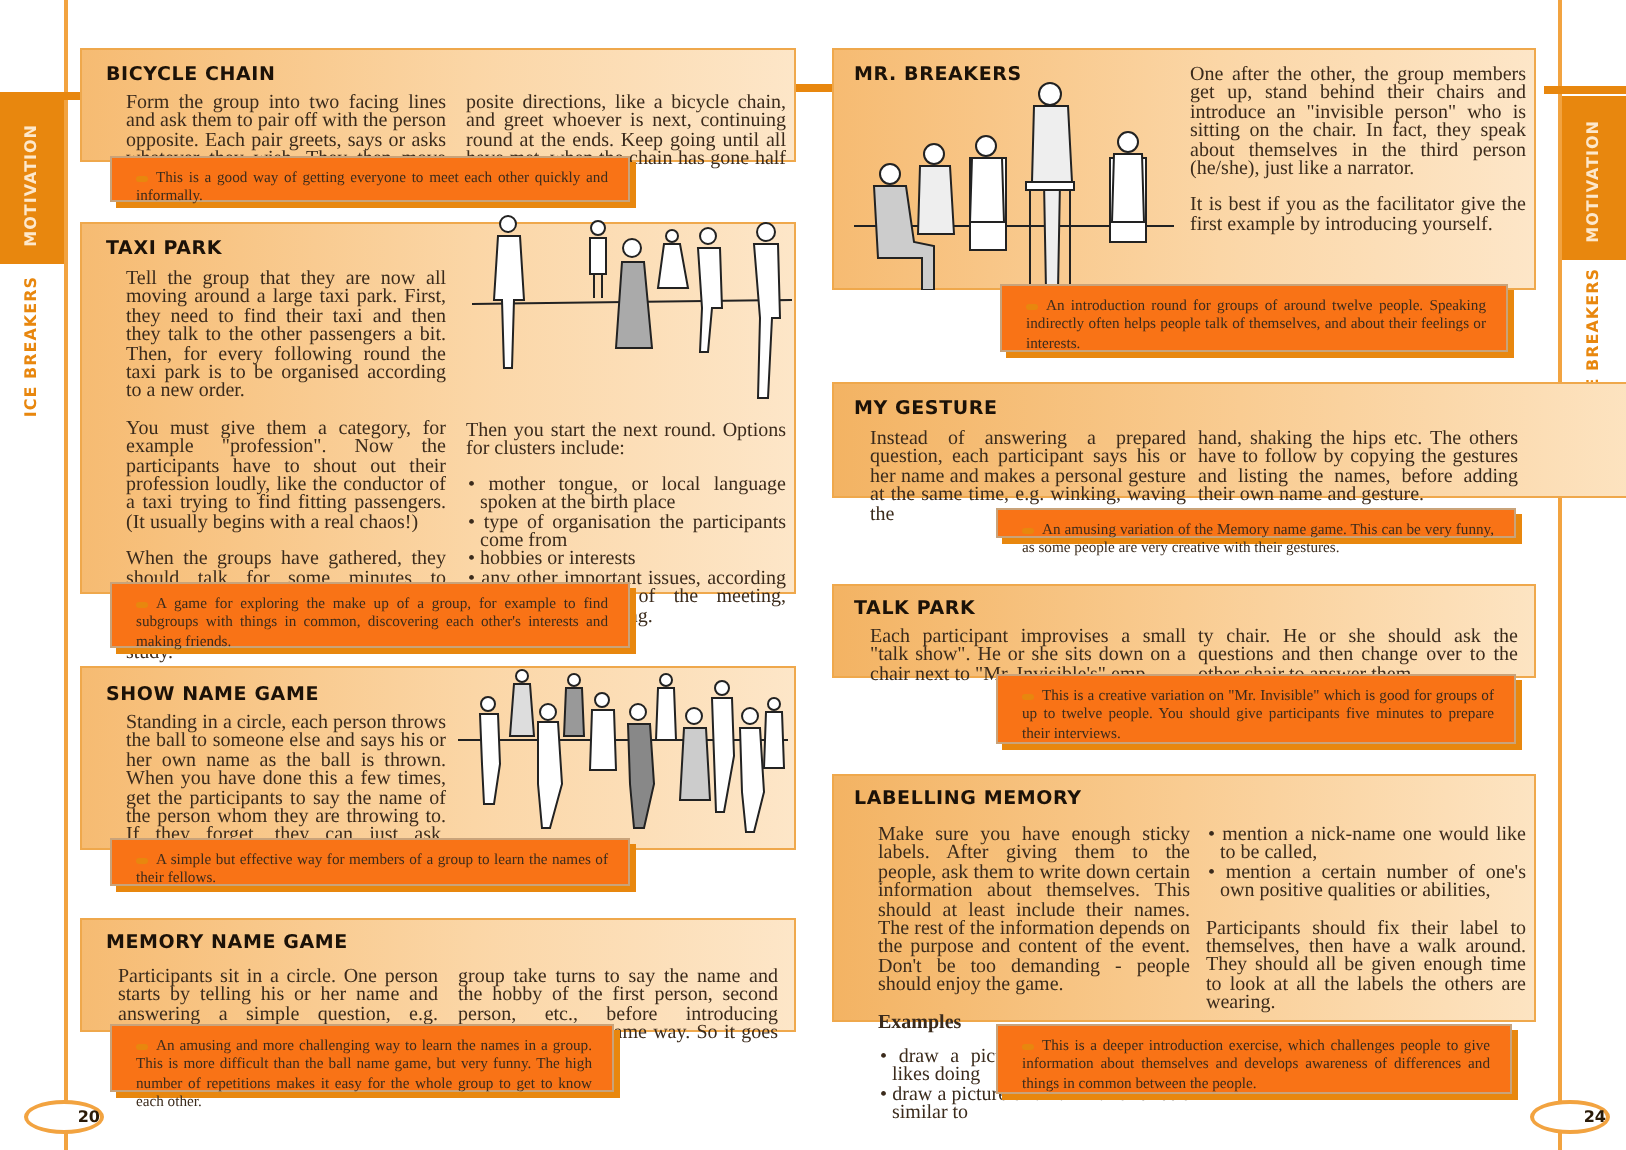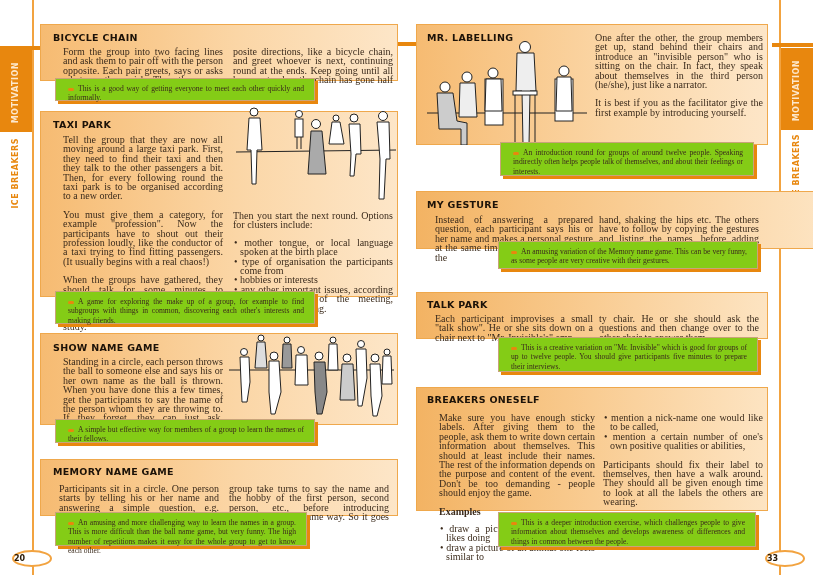--- a/index.html
+++ b/index.html
@@ -12,24 +12,24 @@
 .tab-text{position:absolute;writing-mode:vertical-rl;transform:rotate(180deg);font-family:"DejaVu Sans",sans-serif;font-weight:bold;font-size:8px;letter-spacing:.5px}
 .tab-l .t1{color:#fde8cc}
 .tab-text.orange{color:#e8870e}
 .box{position:absolute;border:1px solid #efa84c;background:linear-gradient(90deg,#f6bb72 0%,#fbd6a6 55%,#fde6c8 100%)}
 .box.rev{background:linear-gradient(90deg,#f3b363 0%,#f9cc92 50%,#fde4c2 100%)}
 .title{position:absolute;font-family:"DejaVu Sans",sans-serif;font-weight:bold;font-size:9.5px;color:#1c1208;letter-spacing:.3px}
 .txt{position:absolute;font-size:10px;line-height:9.4px;text-align:justify;color:#3b2b1c}
 .txt p{margin-bottom:9px}
 .txt ul{list-style:none}
 .txt li{padding-left:7px;text-indent:-6px}
-.note{position:absolute;background:#84cc16;border:1px solid #c9a37a;box-shadow:3px 3px 0 #e8870e;font-size:7.6px;line-height:9.4px;padding:5px 10px 4px 12px;color:#3b2b1c;text-align:justify}
+.note{position:absolute;background:#f97316;border:1px solid #c9a37a;box-shadow:3px 3px 0 #e8870e;font-size:7.6px;line-height:9.4px;padding:5px 10px 4px 12px;color:#3b2b1c;text-align:justify}
 .bullet{display:inline-block;width:6px;height:3px;background:#e8870e;border-radius:2px;margin-right:4px;vertical-align:middle}
 .illus{position:absolute}
-.pagenum{position:absolute;width:40px;height:17px;border:2px solid #f2a340;border-radius:50%;background:#fff;font-family:"DejaVu Sans",sans-serif;font-weight:bold;font-size:8px;text-align:left;line-height:13px;color:#2a1a08}
+.pagenum{position:absolute;width:40px;height:17px;border:2px solid #f2a340;border-radius:50%;background:#fff;font-family:"DejaVu Sans",sans-serif;font-weight:bold;font-size:8px;text-align:right;line-height:13px;color:#2a1a08}
 b.ex{font-weight:bold;display:block;margin-bottom:8px}
 </style>
 </head>
 <body>
 
 <div class="spine-l"></div>
 <div class="spine-r"></div>
 <div class="hline" style="left:0;top:46px;width:40px"></div>
 <div class="hline" style="left:398px;top:42px;width:18px"></div>
 <div class="hline" style="left:772px;top:43px;width:41px"></div>
@@ -125,21 +125,21 @@
 <div class="box" style="left:40px;top:459px;width:358px;height:57px">
   <div class="title" style="left:12px;top:6px">MEMORY NAME GAME</div>
   <div class="txt" style="left:18px;top:24px;width:160px">Participants sit in a circle. One person starts by telling his or her name and answering a simple question, e.g. "What is your hobby?" Then the next members of the</div>
   <div class="txt" style="left:188px;top:24px;width:160px">group take turns to say the name and the hobby of the first person, second person, etc., before introducing themselves in the same way. So it goes around.</div>
 </div>
 <div class="note" style="left:55px;top:512px;width:252px;height:34px"><span class="bullet"></span><span>An amusing and more challenging way to learn the names in a group. This is more difficult than the ball name game, but very funny. The high number of repetitions makes it easy for the whole group to get to know each other.</span></div>
 
 <div class="pagenum" style="left:12px;top:550px">20</div>
 
 <div class="box" style="left:416px;top:24px;width:352px;height:121px">
-  <div class="title" style="left:10px;top:7px">MR. LABELLING</div>
+  <div class="title" style="left:10px;top:7px">MR. BREAKERS</div>
   <svg class="illus" style="left:10px;top:8px" width="160" height="112">
     <g stroke="#222" stroke-width="1" fill="#fff">
       <line x1="0" y1="80" x2="160" y2="80"></line>
       <circle cx="18" cy="54" r="5"></circle>
         <path d="M10 60 L26 60 L30 88 L40 90 L40 112 L34 112 L34 96 L12 96 Z" fill="#ccc"></path>
       <circle cx="40" cy="44" r="5"></circle>
         <path d="M33 50 L48 50 L50 84 L32 84 Z" fill="#eee"></path>
       <rect x="58" y="46" width="18" height="46"></rect>
         <circle cx="66" cy="40" r="5"></circle>
         <path d="M59 46 L74 46 L75 78 L58 78 Z"></path>
@@ -158,42 +158,42 @@
     <p>It is best if you as the facilitator give the first example by introducing yourself.</p>
   </div>
 </div>
 <div class="note" style="left:500px;top:142px;width:254px;height:34px"><span class="bullet"></span><span>An introduction round for groups of around twelve people. Speaking indirectly often helps people talk of themselves, and about their feelings or interests.</span></div>
 
 <div class="box rev" style="left:416px;top:191px;width:408px;height:58px">
   <div class="title" style="left:10px;top:7px">MY GESTURE</div>
   <div class="txt" style="left:18px;top:23px;width:158px">Instead of answering a prepared question, each participant says his or her name and makes a personal gesture at the same time, e.g. winking, waving the</div>
   <div class="txt" style="left:182px;top:23px;width:160px">hand, shaking the hips etc. The others have to follow by copying the gestures and listing the names, before adding their own name and gesture.</div>
 </div>
-<div class="note" style="left:498px;top:241px;width:260px;height:28px"><span class="bullet"></span><span>An amusing variation of the Memory name game. This can be very funny, as some people are very creative with their gestures.</span></div>
+<div class="note" style="left:498px;top:254px;width:260px;height:15px"><span class="bullet"></span><span>An amusing variation of the Memory name game. This can be very funny, as some people are very creative with their gestures.</span></div>
 
 <div class="box rev" style="left:416px;top:292px;width:352px;height:47px">
   <div class="title" style="left:10px;top:6px">TALK PARK</div>
   <div class="txt" style="left:18px;top:21px;width:158px">Each participant improvises a small "talk show". He or she sits down on a chair next to "Mr. Invisible's" emp-</div>
   <div class="txt" style="left:182px;top:21px;width:160px">ty chair. He or she should ask the questions and then change over to the other chair to answer them.</div>
 </div>
 <div class="note" style="left:498px;top:337px;width:260px;height:35px"><span class="bullet"></span><span>This is a creative variation on "Mr. Invisible" which is good for groups of up to twelve people. You should give participants five minutes to prepare their interviews.</span></div>
 
 <div class="box rev" style="left:416px;top:387px;width:352px;height:124px">
-  <div class="title" style="left:10px;top:6px">BREAKERS ONESELF</div>
+  <div class="title" style="left:10px;top:6px">LABELLING MEMORY</div>
   <div class="txt" style="left:22px;top:25px;width:156px">
     <p>Make sure you have enough sticky labels. After giving them to the people, ask them to write down certain information about themselves. This should at least include their names. The rest of the information depends on the purpose and content of the event. Don't be too demanding - people should enjoy the game.</p>
     <b class="ex">Examples</b>
     <ul>
       <li>• <span>draw a picture of something one likes doing</span></li>
       <li>• <span>draw a picture of an animal one feels similar to</span></li>
     </ul>
   </div>
   <div class="txt" style="left:186px;top:25px;width:160px">
     <ul style="margin-bottom:9px">
       <li>• <span>mention a nick-name one would like to be called,</span></li>
       <li>• <span>mention a certain number of one's own positive qualities or abilities,</span></li>
     </ul>
     <p>Participants should fix their label to themselves, then have a walk around. They should all be given enough time to look at all the labels the others are wearing.</p>
   </div>
 </div>
 <div class="note" style="left:498px;top:512px;width:258px;height:35px"><span class="bullet"></span><span>This is a deeper introduction exercise, which challenges people to give information about themselves and develops awareness of differences and things in common between the people.</span></div>
 
-<div class="pagenum" style="left:765px;top:550px">33</div>
+<div class="pagenum" style="left:765px;top:550px">24</div>
 
 </body></html>

